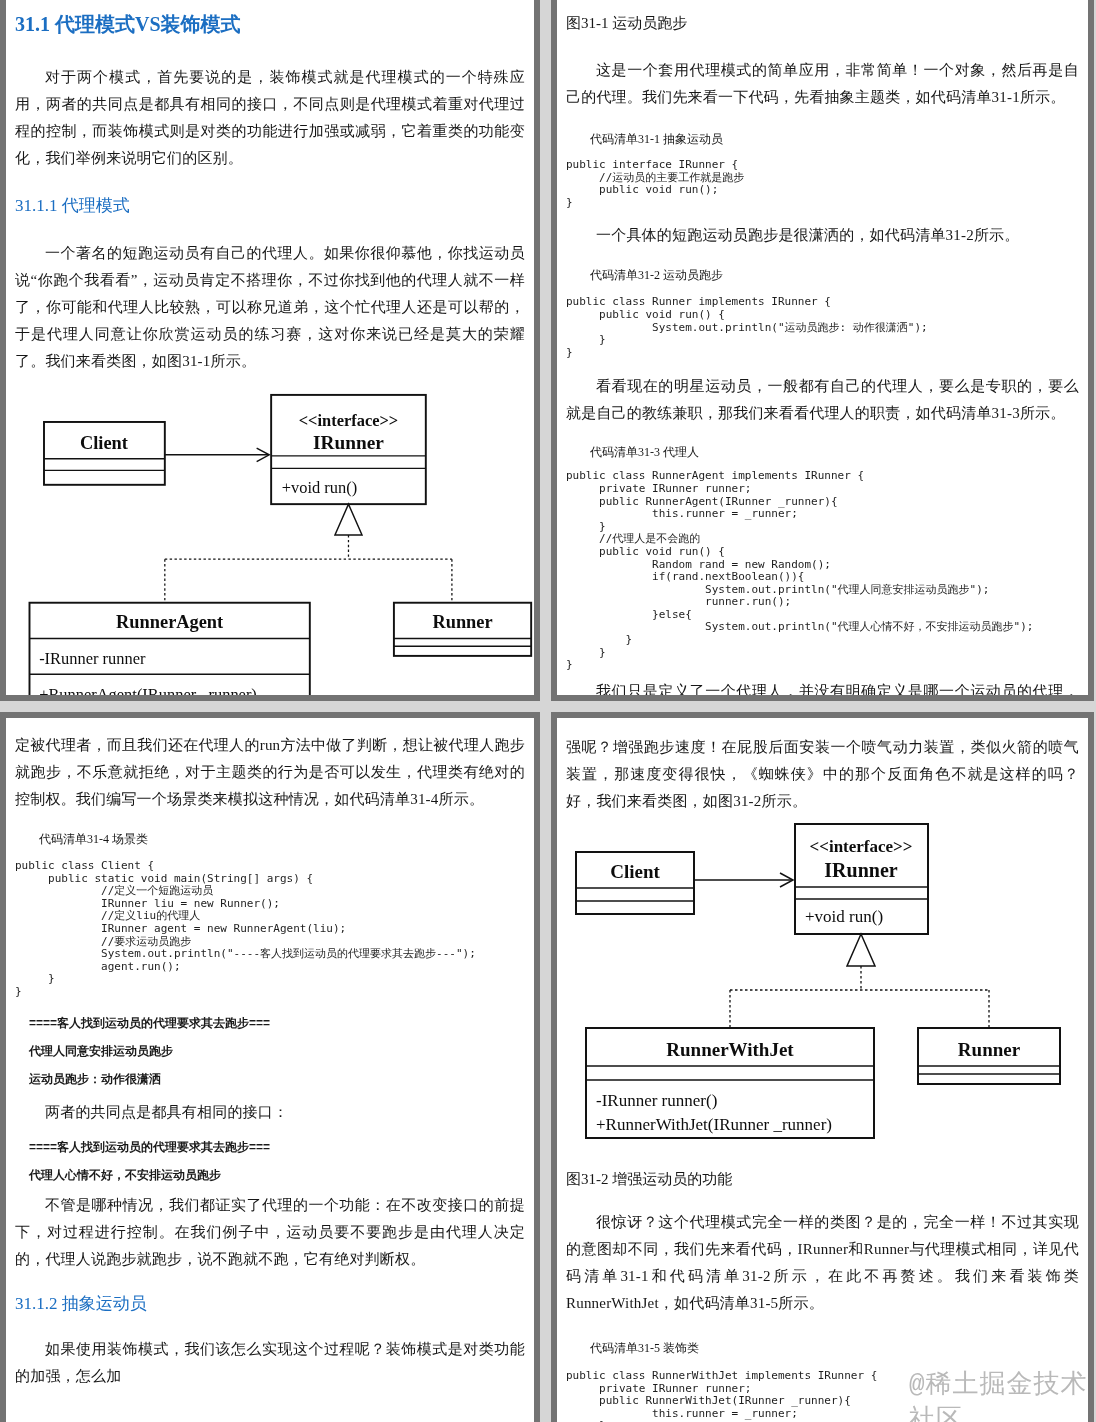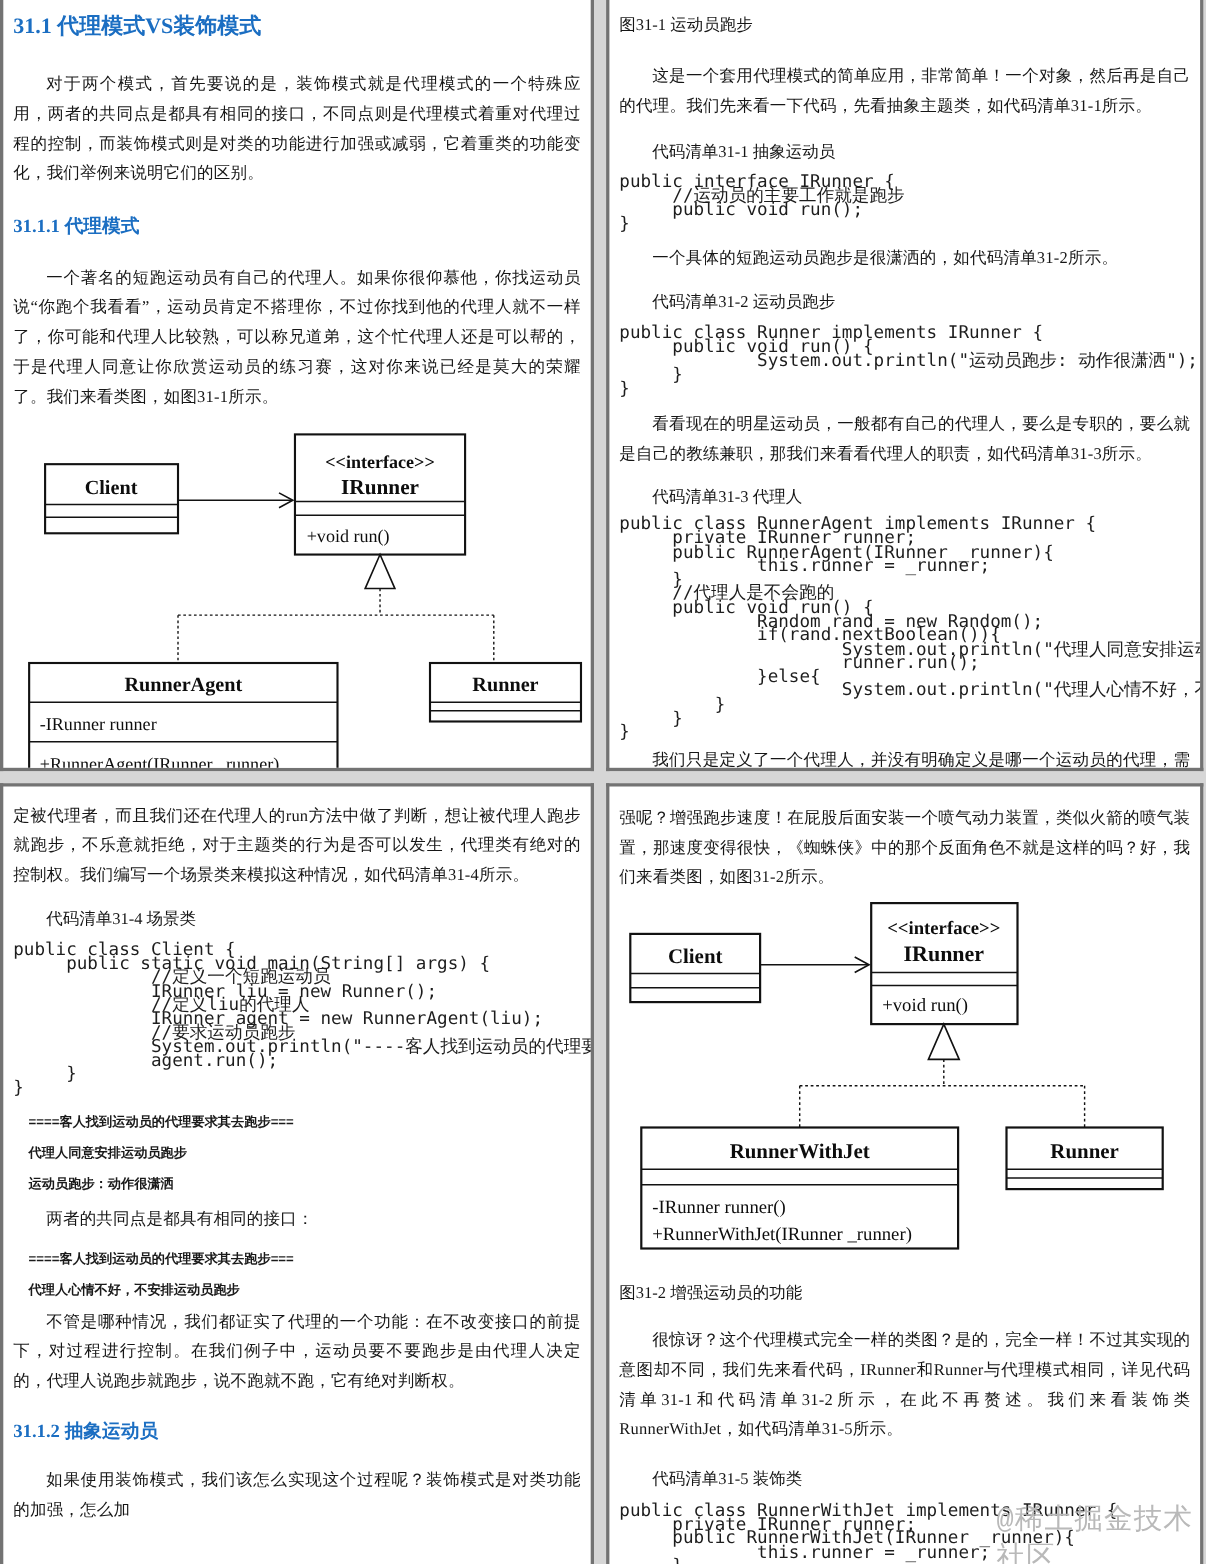--- a/index.html
+++ b/index.html
@@ -6,43 +6,43 @@
   body {
     width:1096px; height:1422px;
     background:#d6d6d6;
     position:relative;
     overflow:hidden;
     font-family:"Liberation Serif","DejaVu Serif",serif;
   }
   .panel {
     position:absolute;
     background:#ffffff;
-    border:3px solid #737373;
+    border:6px solid #737373;
     box-sizing:border-box;
     padding:0 9px;
     overflow:hidden;
   }
   #panel-tl { left:0;   top:0;     width:540px; height:701px; border-top:none; }
   #panel-tr { left:551px; top:0;   width:543px; height:701px; border-top:none; }
   #panel-bl { left:0;   top:712px; width:540px; height:710px; border-bottom:none; }
   #panel-br { left:551px; top:712px; width:543px; height:710px; border-bottom:none; }
 
   .h1 { margin:10px 0 0; font-weight:bold; font-size:20px; line-height:28px; color:#1b6ec2; }
-  .h2 { margin:0; font-weight:bold; font-size:17px; line-height:24px; color:#1b6ec2; }
+  .h2 { margin:0; font-weight:normal; font-size:17px; line-height:24px; color:#1b6ec2; }
   .para {
     margin:0; font-size:15px; line-height:27px; color:#161616;
     text-align:justify; letter-spacing:0.2px;
   }
   .indent { text-indent:2em; }
   .caption { margin:0; font-size:15px; line-height:27px; color:#161616; text-align:left; }
-  .ltitle  { margin:0 0 0 2em; font-size:15px; line-height:27px; color:#161616; }
+  .ltitle  { margin:0 0 0 2em; font-size:12px; line-height:27px; color:#161616; }
   .code {
     margin:0; white-space:pre;
     font-family:"DejaVu Sans Mono","Liberation Mono",monospace;
-    font-size:16px; line-height:12.6px; color:#1d1d1d;
+    font-size:11px; line-height:12.6px; color:#1d1d1d;
   }
   .cline {
     margin:0 0 0 14px;
     font-family:"Liberation Sans","DejaVu Sans",sans-serif;
     font-weight:bold; font-size:12px; line-height:28px; color:#1a1a1a;
   }
   .uml { display:block; }
   .uml rect { fill:#ffffff; stroke:#121212; stroke-width:2; }
   .uml line.div { stroke:#121212; stroke-width:1.4; }
   .uml line.assoc { stroke:#121212; stroke-width:1.5; }

